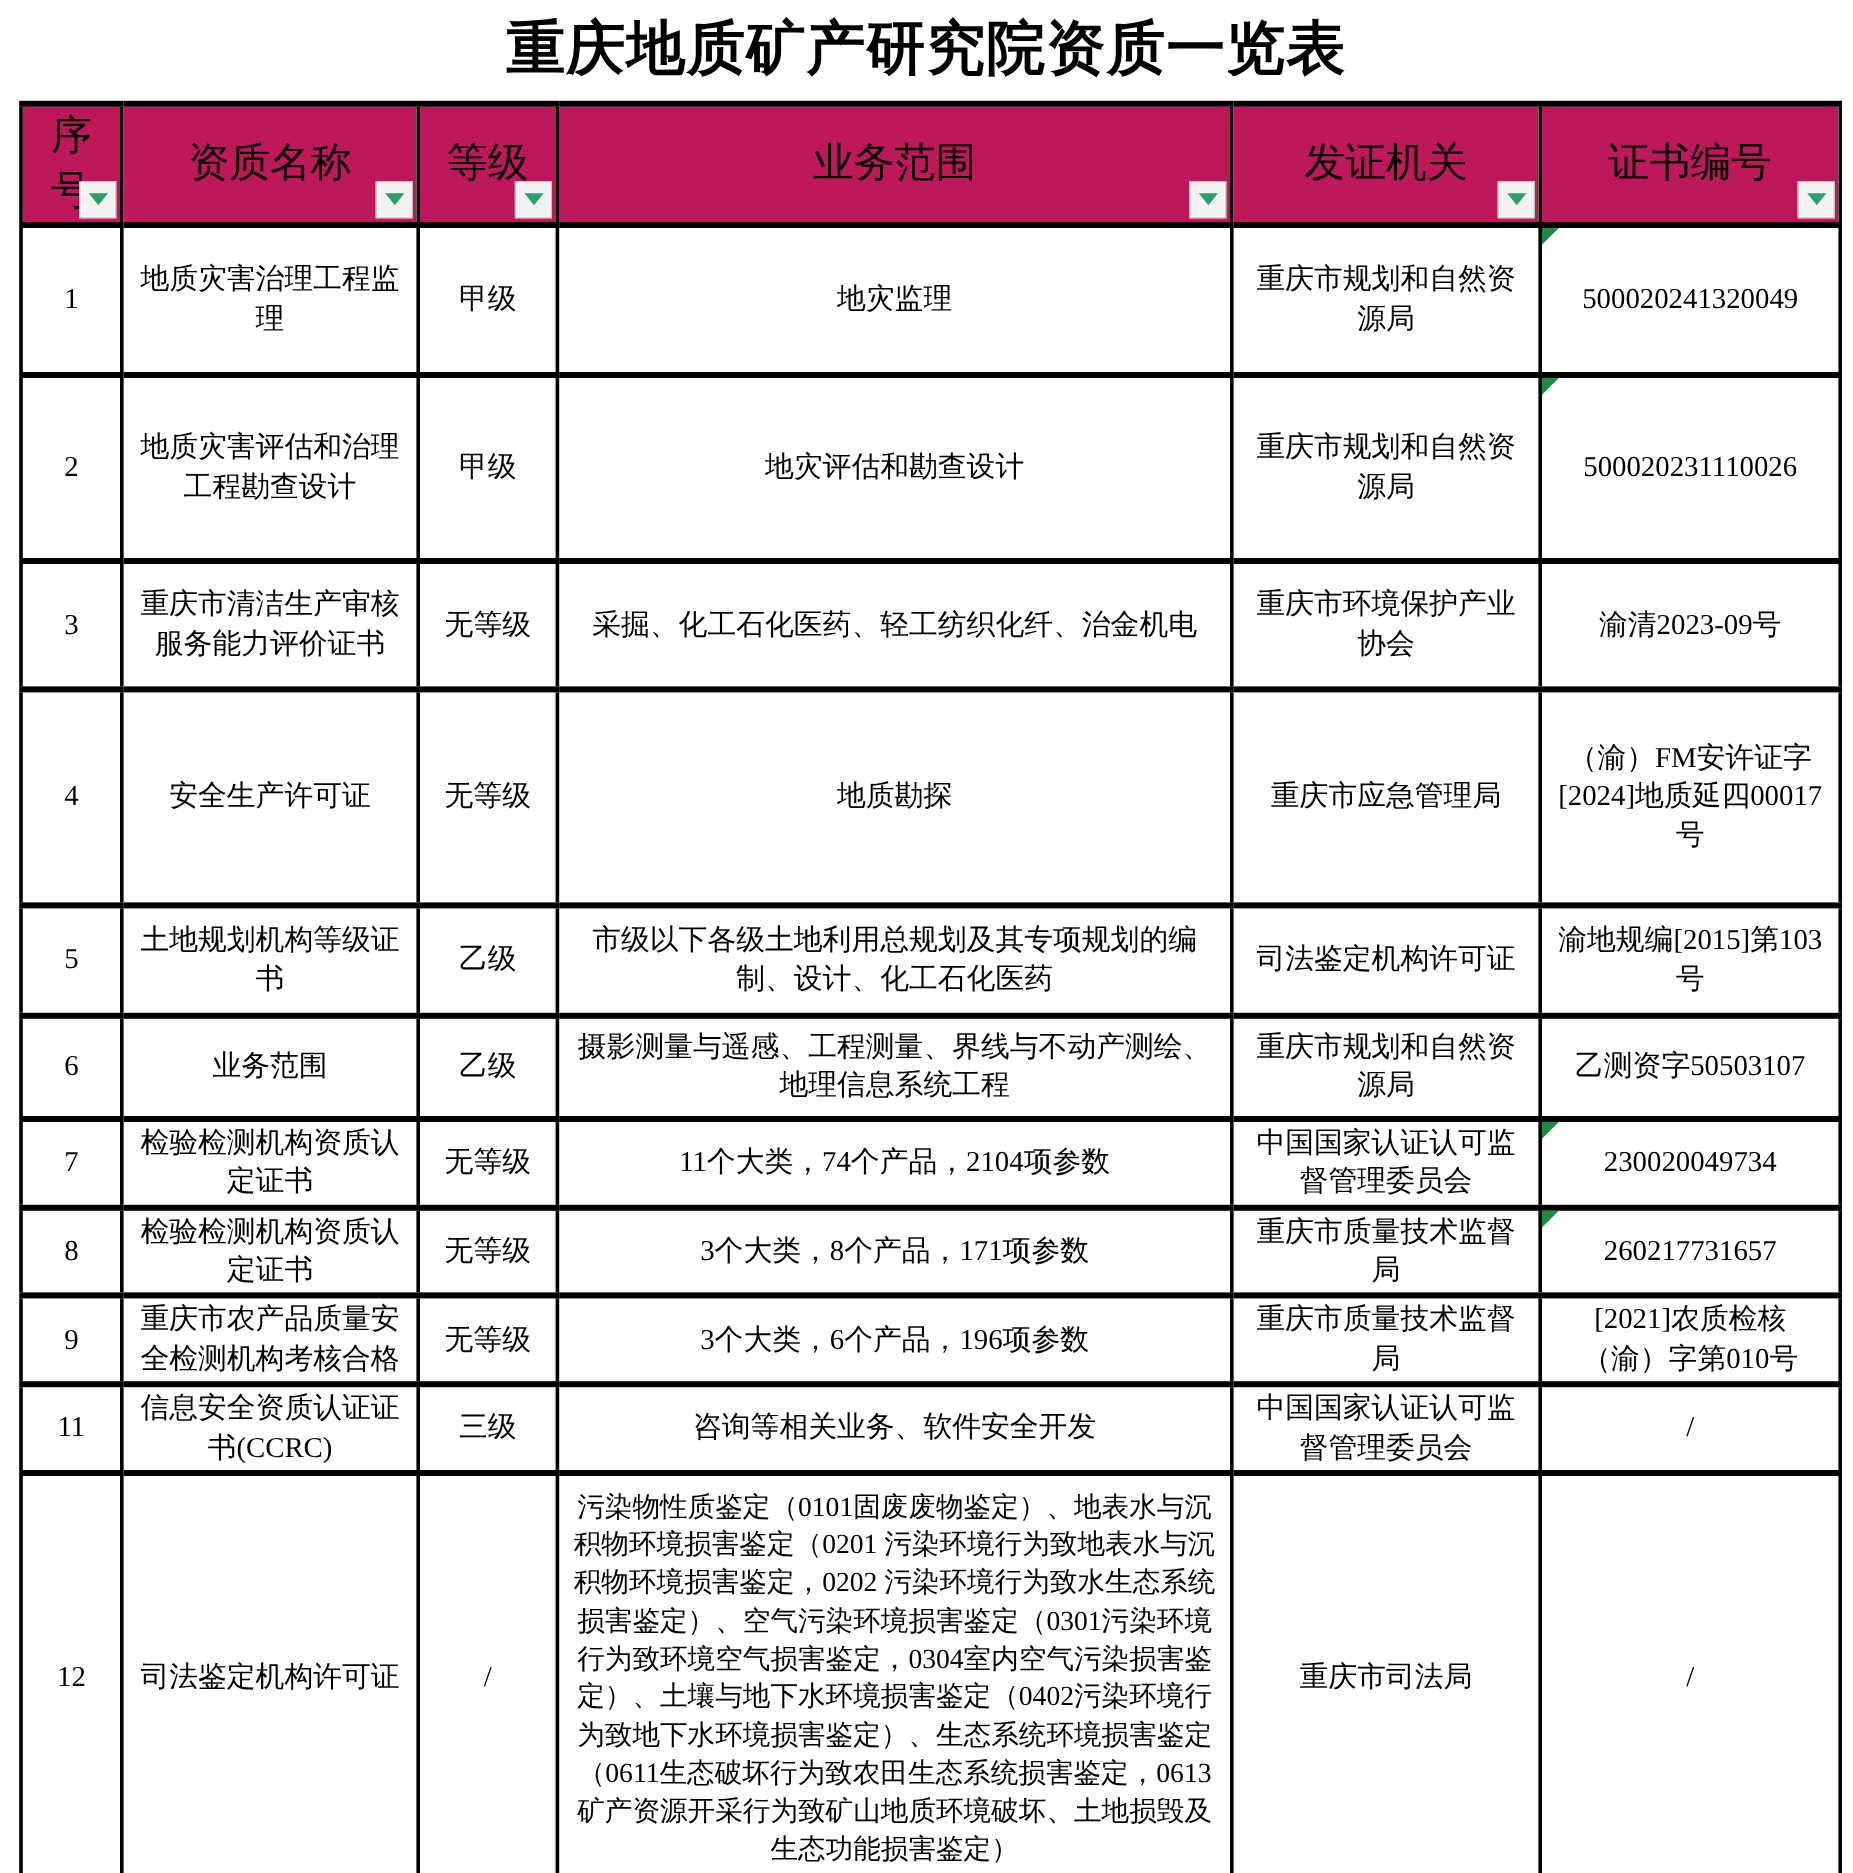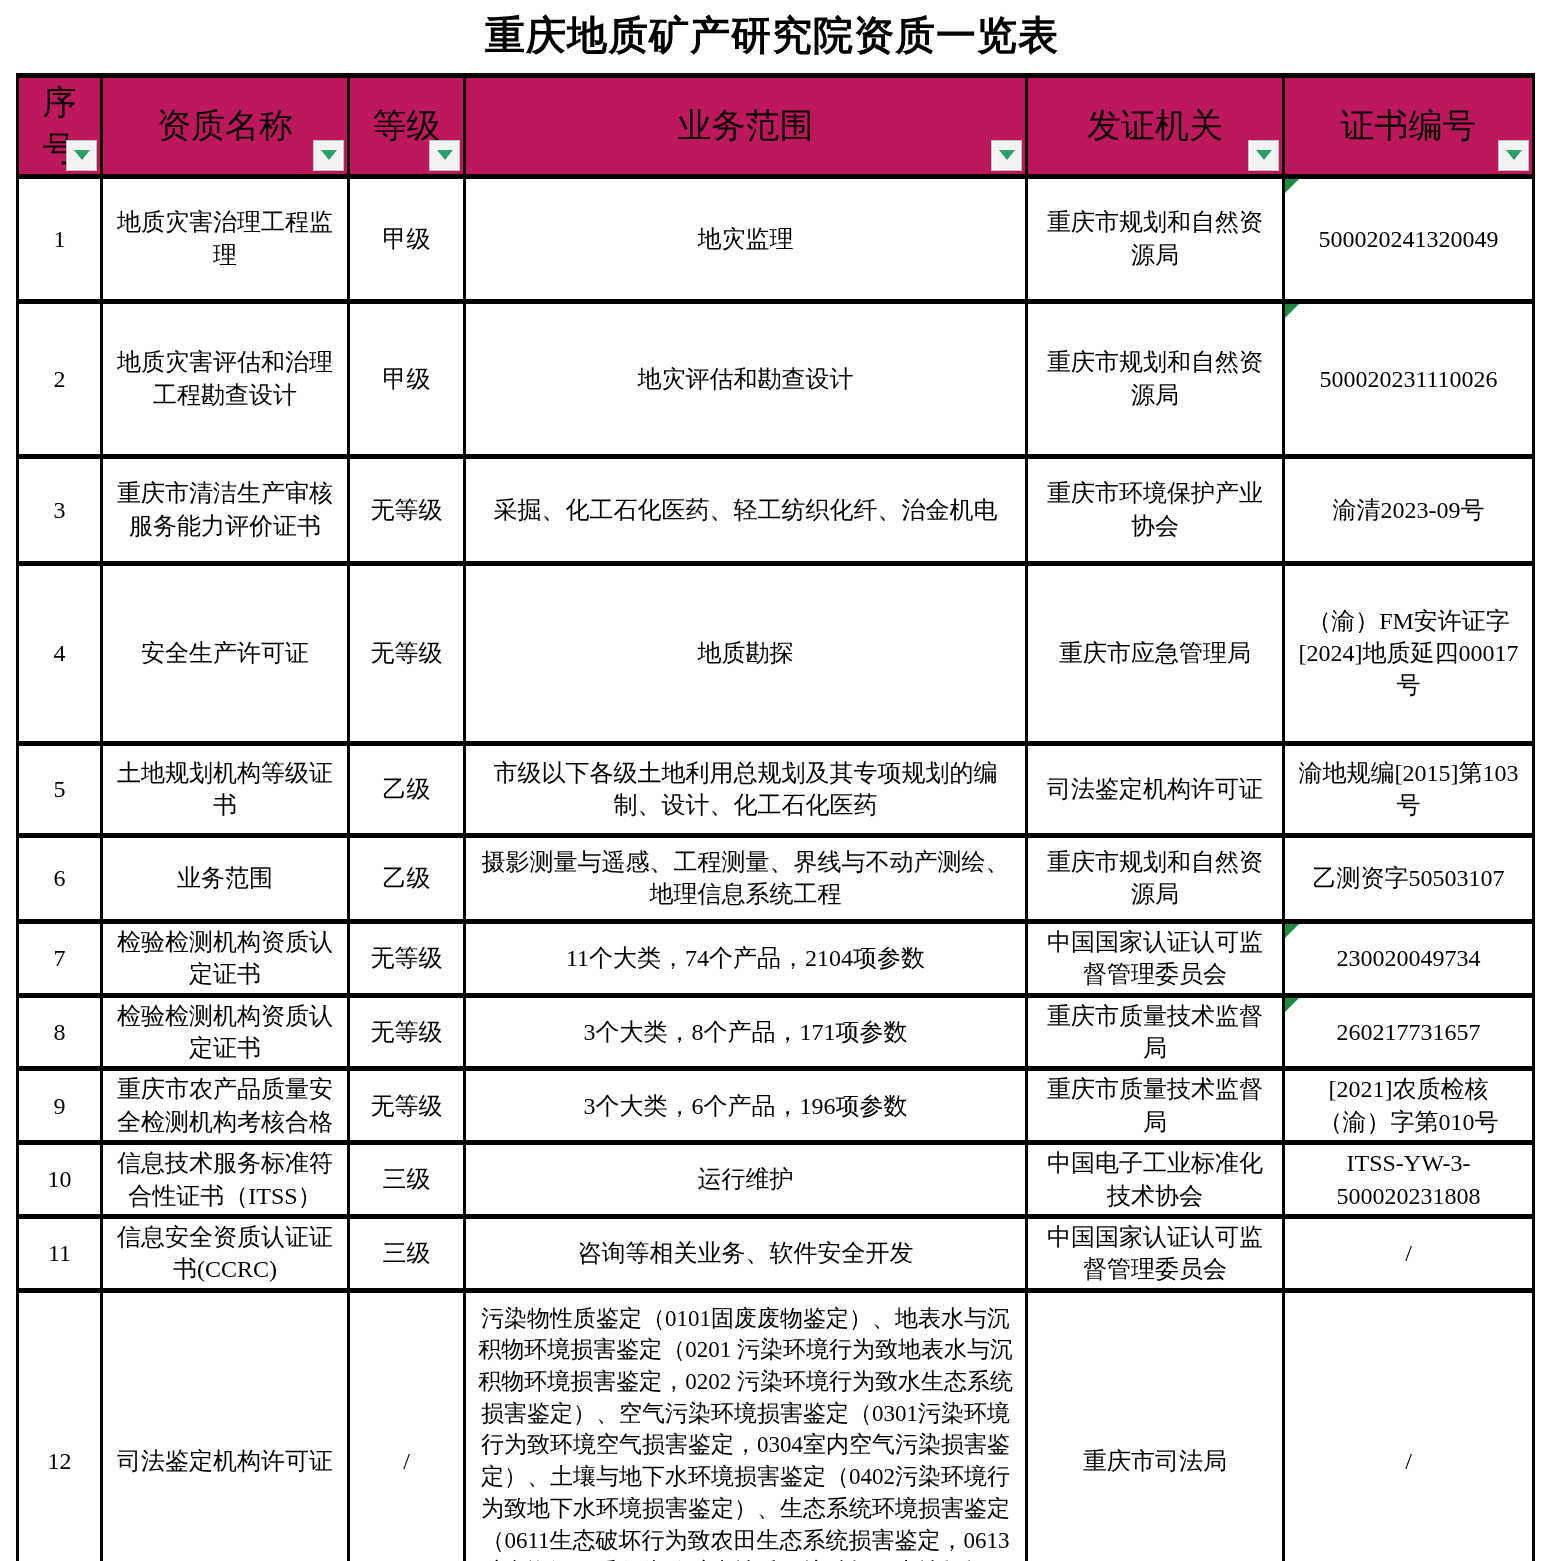--- a/index.html
+++ b/index.html
@@ -10,21 +10,21 @@
     font-family: "Liberation Serif", "DejaVu Serif", serif;
   }
   body {
     width: 1544px;
     min-height: 1561px;
     position: relative;
   }
   .title {
     margin: 8px 0 10px 0;
     text-align: center;
-    font-size: 40px;
+    font-size: 49px;
     font-weight: bold;
     letter-spacing: 1px;
   }
   table.sheet {
     border-collapse: collapse;
     table-layout: fixed;
     width: 1516px;
     margin-left: 16px;
   }
   th, td {
@@ -203,28 +203,20 @@
       <td><span class="corner-marker"></span><span class="cell-text">260217731657</span></td>
     </tr>
     <tr style="height:65px">
       <td>9</td>
       <td>重庆市农产品质量安全检测机构考核合格</td>
       <td>无等级</td>
       <td>3个大类，6个产品，196项参数</td>
       <td>重庆市质量技术监督局</td>
       <td><span class="cell-text">[2021]农质检核（渝）字第010号</span></td>
     </tr>
-    <tr style="height:55px">
-      <td>10</td>
-      <td>信息技术服务标准符合性证书（ITSS）</td>
-      <td>三级</td>
-      <td>运行维护</td>
-      <td>中国电子工业标准化技术协会</td>
-      <td><span class="cell-text">ITSS-YW-3-500020231808</span></td>
-    </tr>
     <tr style="height:58px">
       <td>11</td>
       <td>信息安全资质认证证书(CCRC)</td>
       <td>三级</td>
       <td>咨询等相关业务、软件安全开发</td>
       <td>中国国家认证认可监督管理委员会</td>
       <td><span class="cell-text">/</span></td>
     </tr>
     <tr style="height:342px">
       <td>12</td>

